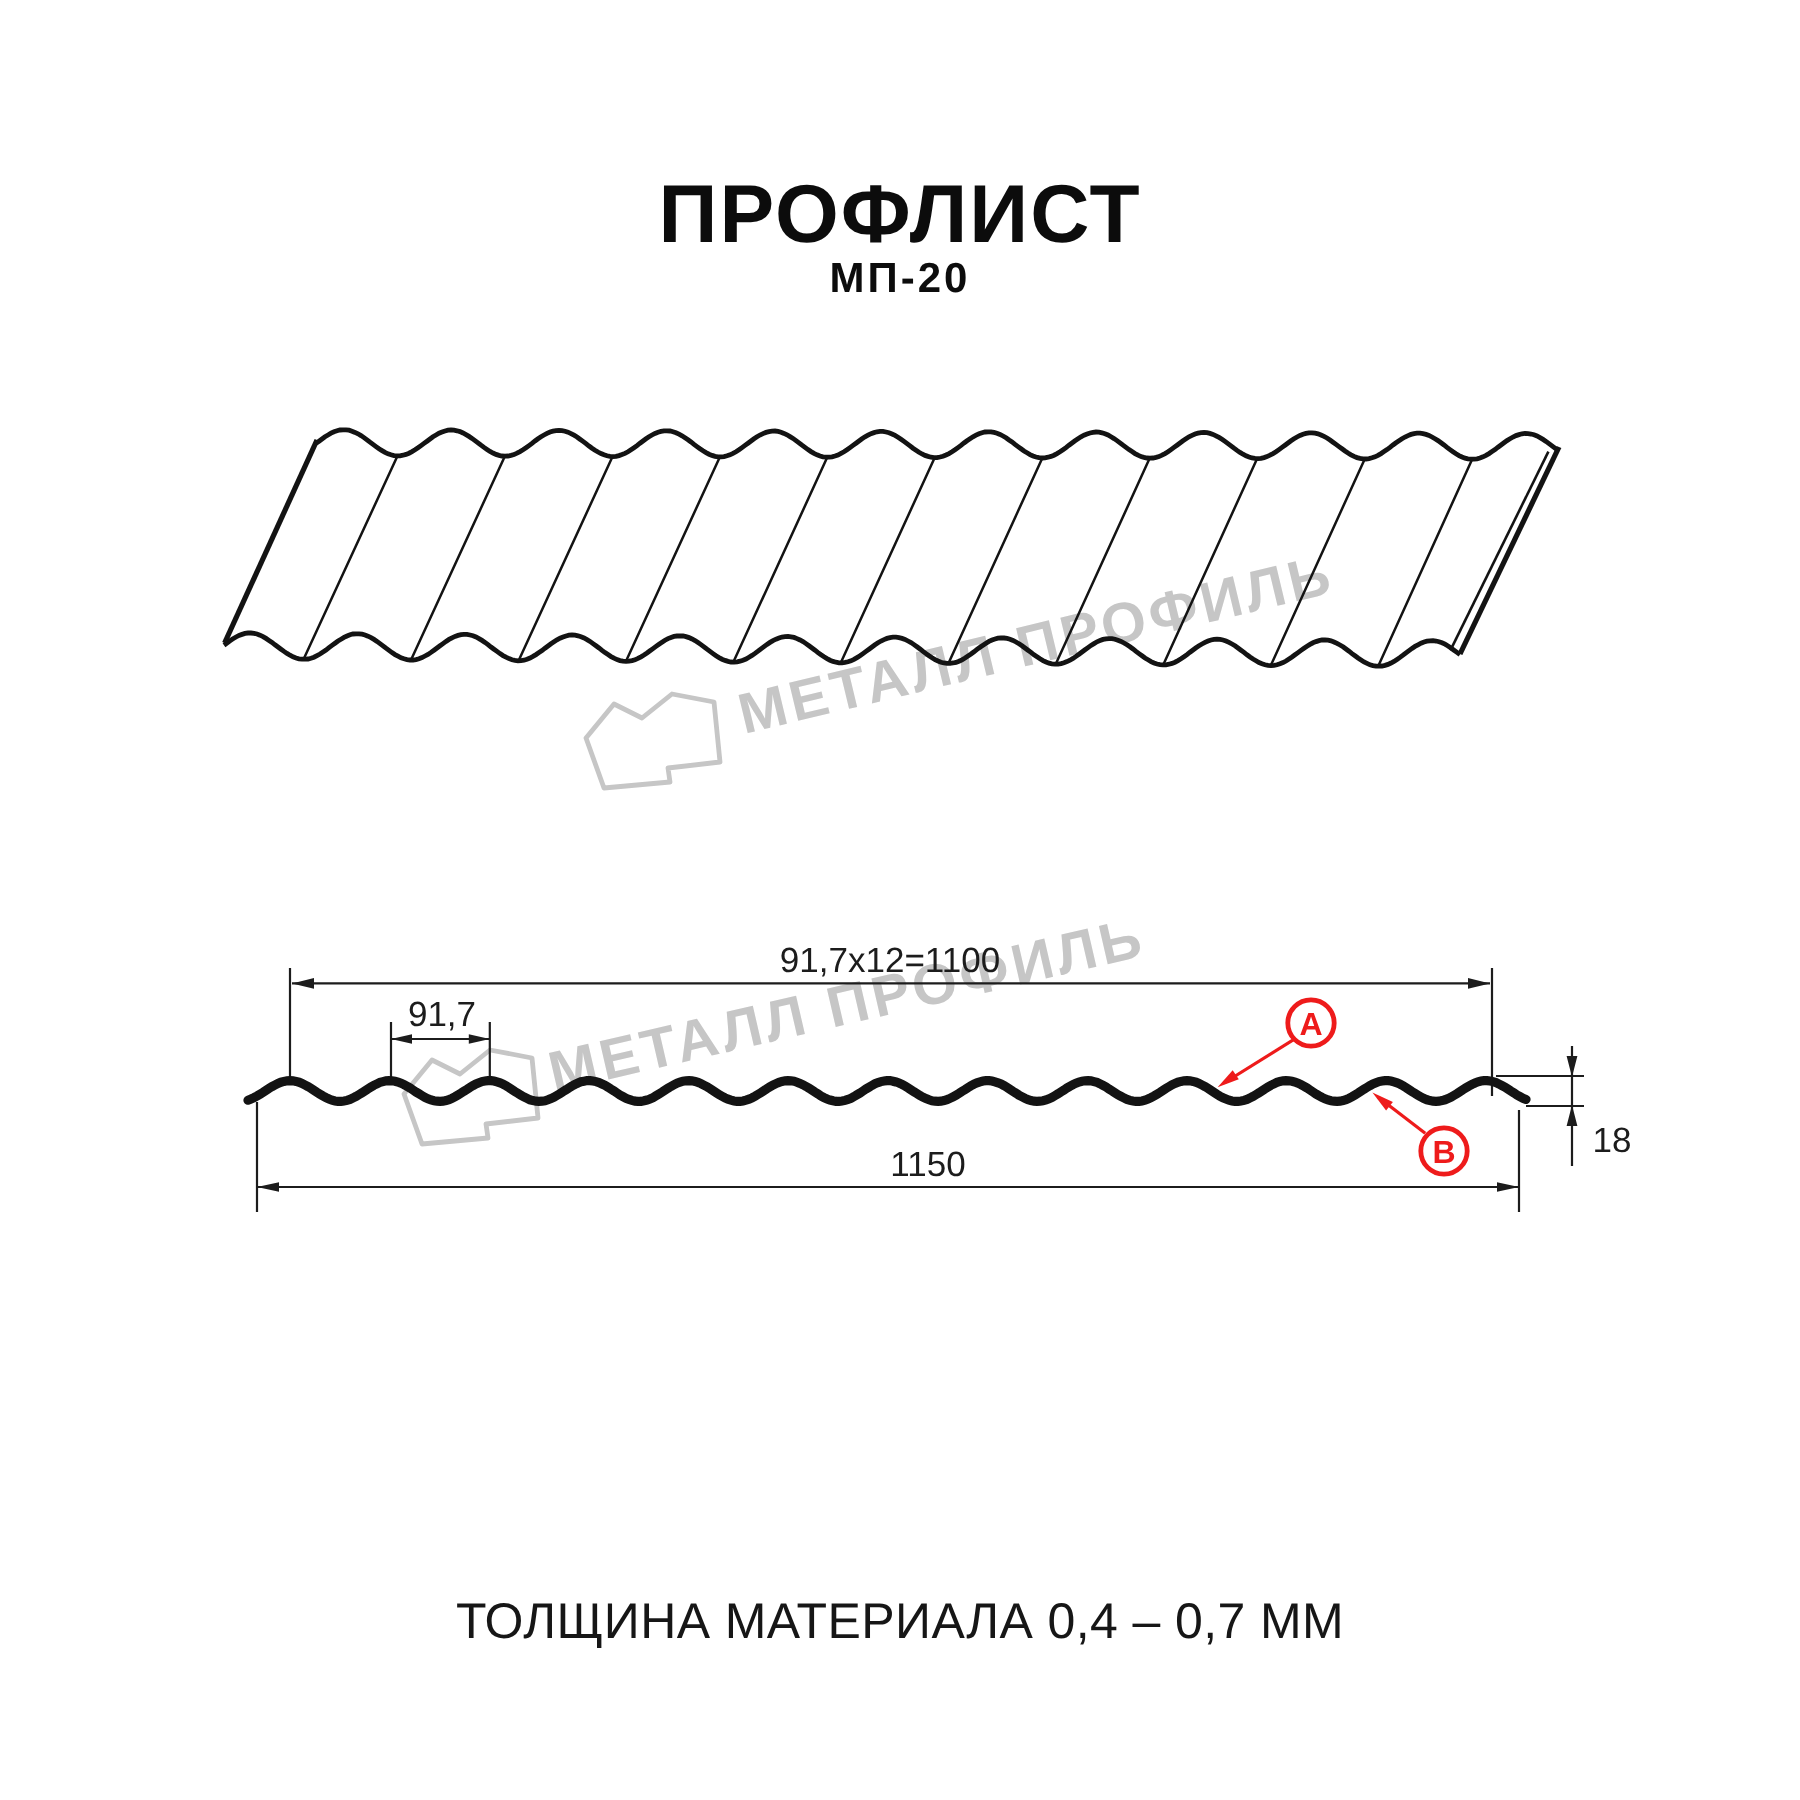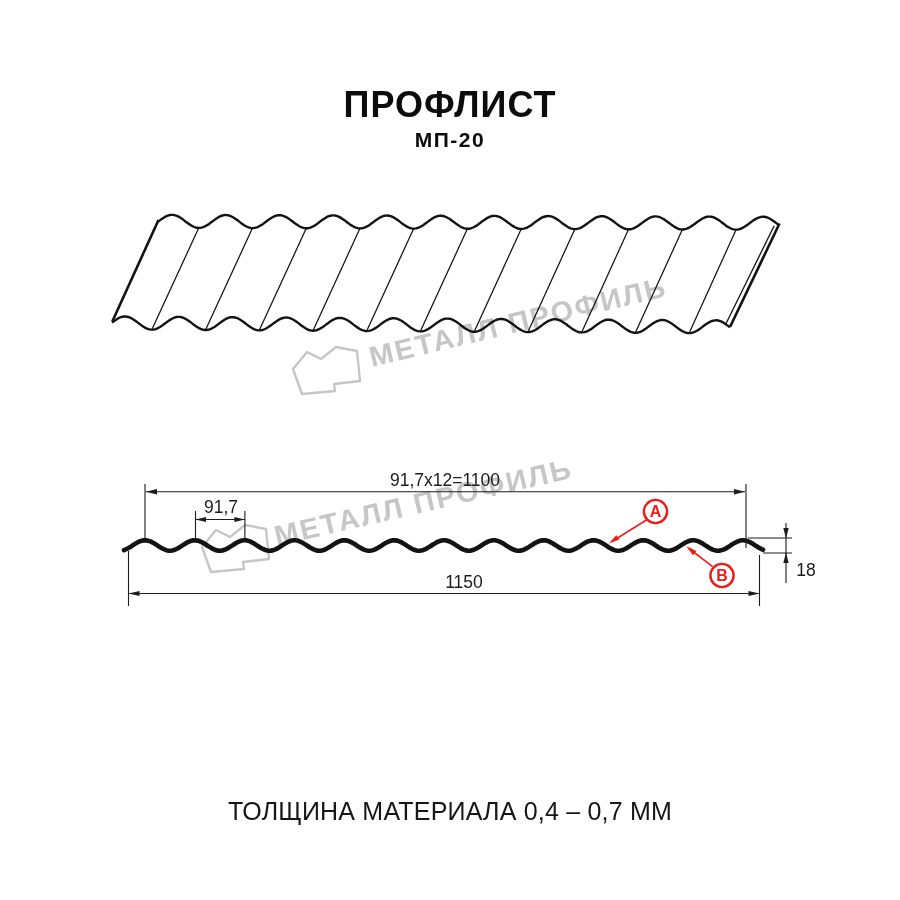--- a/index.html
+++ b/index.html
@@ -1,19 +1,19 @@
 <!DOCTYPE html>
 <html><head>
 <meta charset="utf-8">
 <style>
   html,body{margin:0;padding:0;background:#fff;}
   .page{position:relative;width:900px;height:900px;background:#ffffff;overflow:hidden;
         font-family:"Liberation Sans","DejaVu Sans",sans-serif;color:#141414;}
   .title{position:absolute;top:84px;left:0;width:100%;text-align:center;
-         font-size:36px;font-weight:800;letter-spacing:1px;color:#0c0c0c;}
+         font-size:41px;font-weight:800;letter-spacing:1px;color:#0c0c0c;}
   .subtitle{position:absolute;top:128px;left:0;width:100%;text-align:center;
          font-size:21px;font-weight:600;letter-spacing:1.5px;color:#0c0c0c;}
   .footer{position:absolute;top:797px;left:0;width:100%;text-align:center;
          font-size:25px;font-weight:500;letter-spacing:0.2px;color:#161616;}
   svg{position:absolute;left:0;top:0;}
   .ink{stroke:#131313;fill:none;}
   .thin{stroke:#1c1c1c;stroke-width:1.1;fill:none;}
   .fillink{fill:#1c1c1c;stroke:none;}
   .dimtxt{font-size:17.5px;fill:#1c1c1c;}
   .wm{stroke:#c6c6c6;fill:none;stroke-width:2.4;stroke-linejoin:round;}

